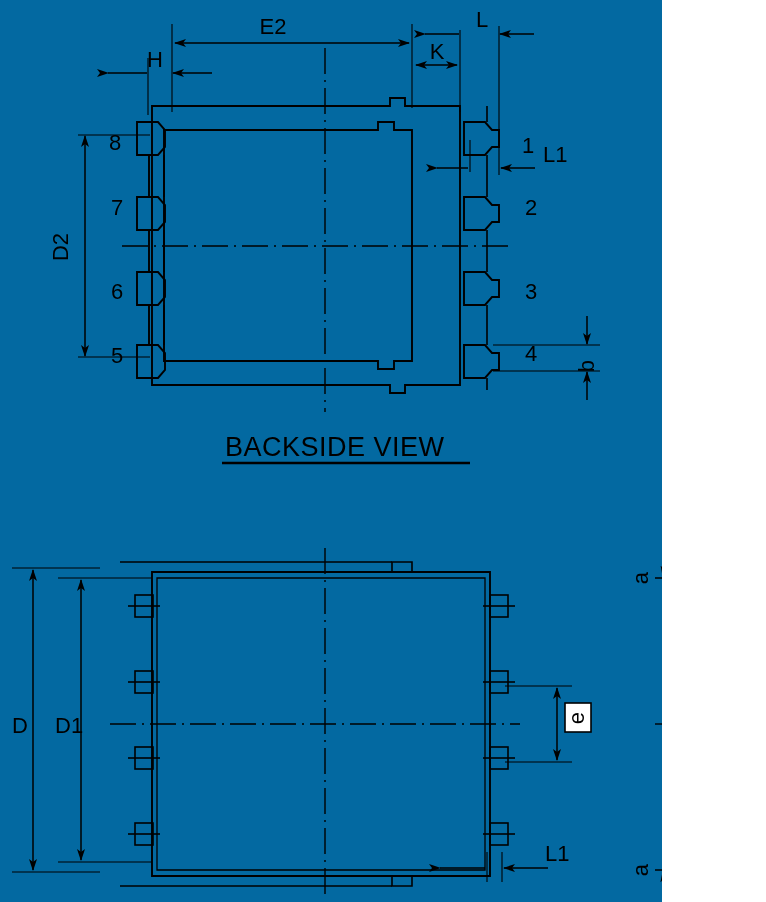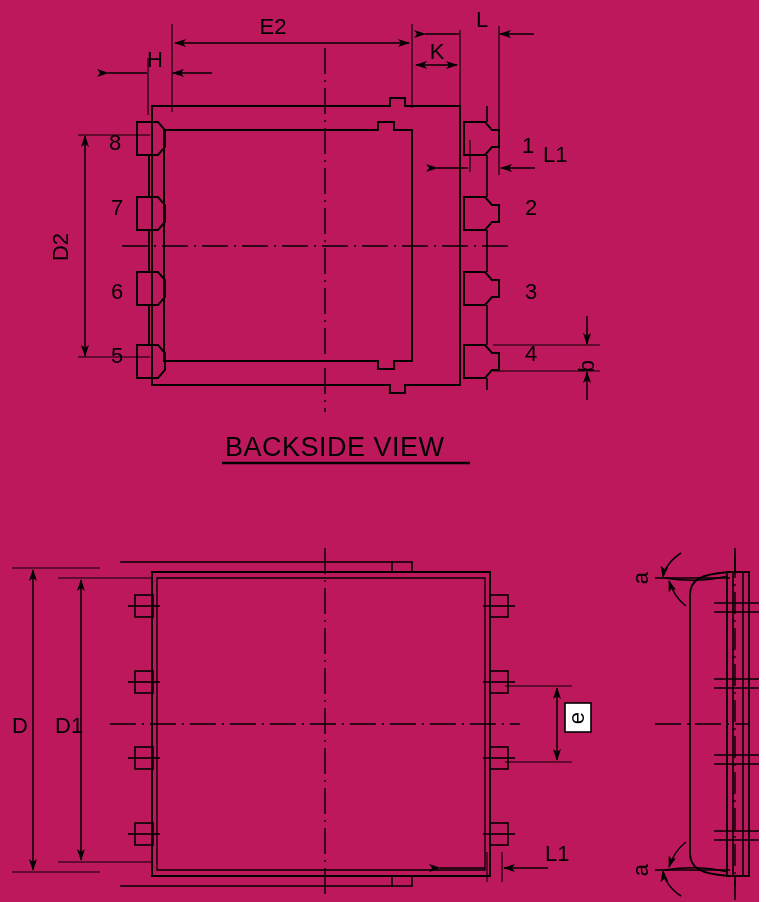--- a/index.html
+++ b/index.html
@@ -1,17 +1,17 @@
 <!DOCTYPE html>
 <html><head>
 <meta charset="utf-8">
 <style>
   html,body{margin:0;padding:0;background:#fff;}
   body{width:766px;height:902px;font-family:"Liberation Sans",sans-serif;}
-  #root{position:relative;width:759px;height:902px;overflow:hidden;background:#be185d;}
+  #root{position:relative;width:662px;height:902px;overflow:hidden;background:#0369a1;}
   svg{display:block;}
   .lbl{font-family:"Liberation Sans",sans-serif;font-size:22px;fill:#000;}
   .title{font-family:"Liberation Sans",sans-serif;font-size:27px;fill:#000;letter-spacing:0.5px;}
 </style>
 </head>
 <body>
 
 <div id="root">
 
 <svg width="766" height="902" viewBox="0 0 766 902">

